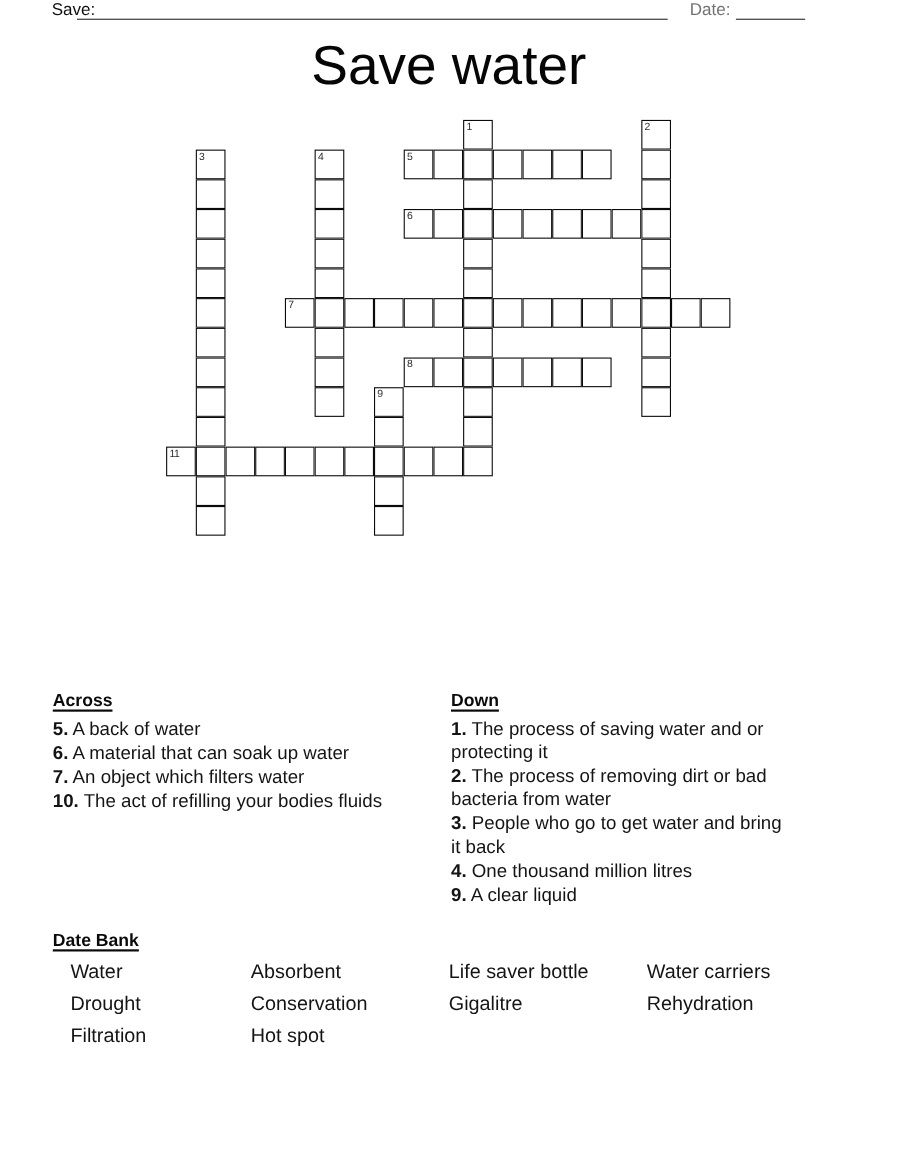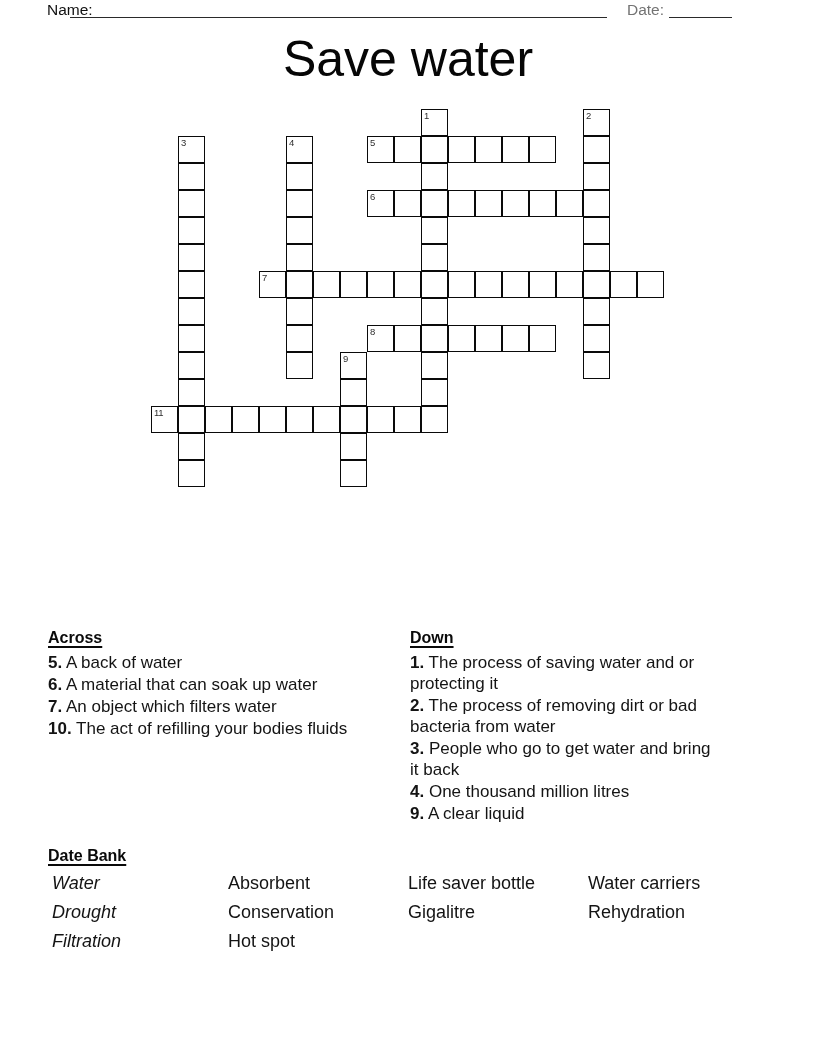--- a/index.html
+++ b/index.html
@@ -42,21 +42,21 @@
 
   
   #wordbank-heading{left:48px;top:847px}
   #wordbank-words{left:48px;top:869px;width:720px;height:100px}
   .wb-col{position:absolute;top:0}
   .wb-word{font-size:18px;line-height:29px;color:#141414;white-space:nowrap}
 </style>
 </head>
 <body>
 
-<span class="abs" id="name-label">Name:</span>
+<span class="abs" id="name-label">Save:</span>
 <div class="abs" id="name-line"></div>
 <span class="abs" id="date-label">Date:</span>
 <div class="abs" id="date-line"></div>
 
 <div class="abs" id="title">Save water</div>
 
 <div class="abs" id="grid">
     <div class="cell" style="left: 270px; top: 0px;">
       <span class="cellnum">1</span>
     </div>
@@ -183,21 +183,21 @@
       <p><span class="cnum">1.</span><span> The process of saving water and or protecting it</span></p>
       <p><span class="cnum">2.</span><span> The process of removing dirt or bad bacteria from water</span></p>
       <p><span class="cnum">3.</span><span> People who go to get water and bring it back</span></p>
       <p><span class="cnum">4.</span><span> One thousand million litres</span></p>
       <p><span class="cnum">9.</span><span> A clear liquid</span></p>
     </div>
 </div>
 
 <h2 class="abs sechead" id="wordbank-heading">Date Bank</h2>
 <div class="abs" id="wordbank-words">
-    <div class="wb-col" style="left: 4px; font-style: italic;">
+    <div class="wb-col" style="left: 16px;">
       <div class="wb-word">Water</div>
       <div class="wb-word">Drought</div>
       <div class="wb-word">Filtration</div>
     </div>
     <div class="wb-col" style="left: 180px;">
       <div class="wb-word">Absorbent</div>
       <div class="wb-word">Conservation</div>
       <div class="wb-word">Hot spot</div>
     </div>
     <div class="wb-col" style="left: 360px;">

